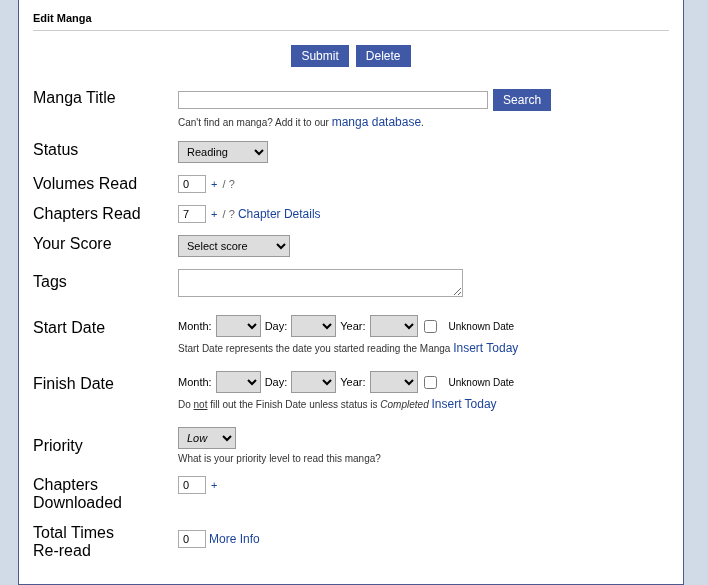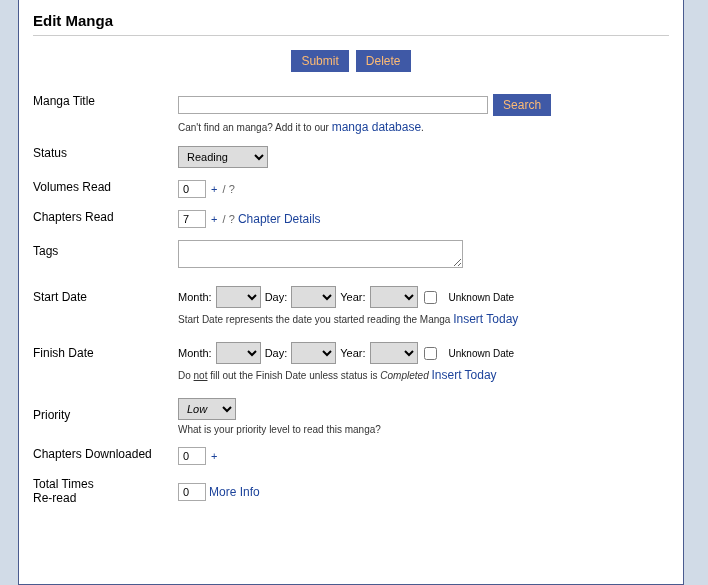--- a/index.html
+++ b/index.html
@@ -13,46 +13,46 @@
   .outer {
     background: #fff;
     margin-left: 18px;
     margin-right: 24px;
     border: 1px solid #4a5b8f;
     border-top: none;
     padding: 12px 14px;
     min-height: 585px;
   }
   .page-title {
-    font-size: 15px;
+    font-size: 11px;
     font-weight: bold;
     color: #000;
     border-bottom: 1px solid #ccc;
     padding-bottom: 6px;
     margin-bottom: 14px;
   }
   .actions {
     text-align: center;
     margin-bottom: 16px;
   }
   .btn {
     display: inline-block;
     background: #3f59a6;
-    color: #fdba74;
+    color: #ffffff;
     border: none;
     padding: 4px 10px;
     font-size: 12px;
     cursor: pointer;
     margin: 0 2px;
   }
   table.form { width: 100%; border-collapse: collapse; }
   table.form td { vertical-align: top; padding: 6px 0; }
   table.form td.label {
     width: 145px;
-    font-size: 12px;
+    font-size: 16px;
     color: #000;
     padding-top: 6px;
   }
   input[type="text"] {
     border: 1px solid #aaa;
     padding: 2px 4px;
     font-size: 11px;
     height: 18px;
   }
   .wide { width: 310px; }
@@ -154,20 +154,28 @@
       <td class="label">Chapters Read</td>
       <td>
         <input type="text" class="narrow" value="7" style="">
         <span class="plus">+</span>
         <span class="slash">/</span>
         <span class="slash">?</span>
         <a href="#" class="link">Chapter Details</a>
       </td>
     </tr>
 
+    <tr>
+      <td class="label">Your Score</td>
+      <td>
+        <select class="sel-score">
+          <option>Select score</option>
+        </select>
+      </td>
+    </tr>
 
     <tr>
       <td class="label" style="padding-top:10px;">Tags</td>
       <td>
         <textarea style=""></textarea>
       </td>
     </tr>
 
     <tr>
       <td class="label" style="padding-top:14px;">Start Date</td>

